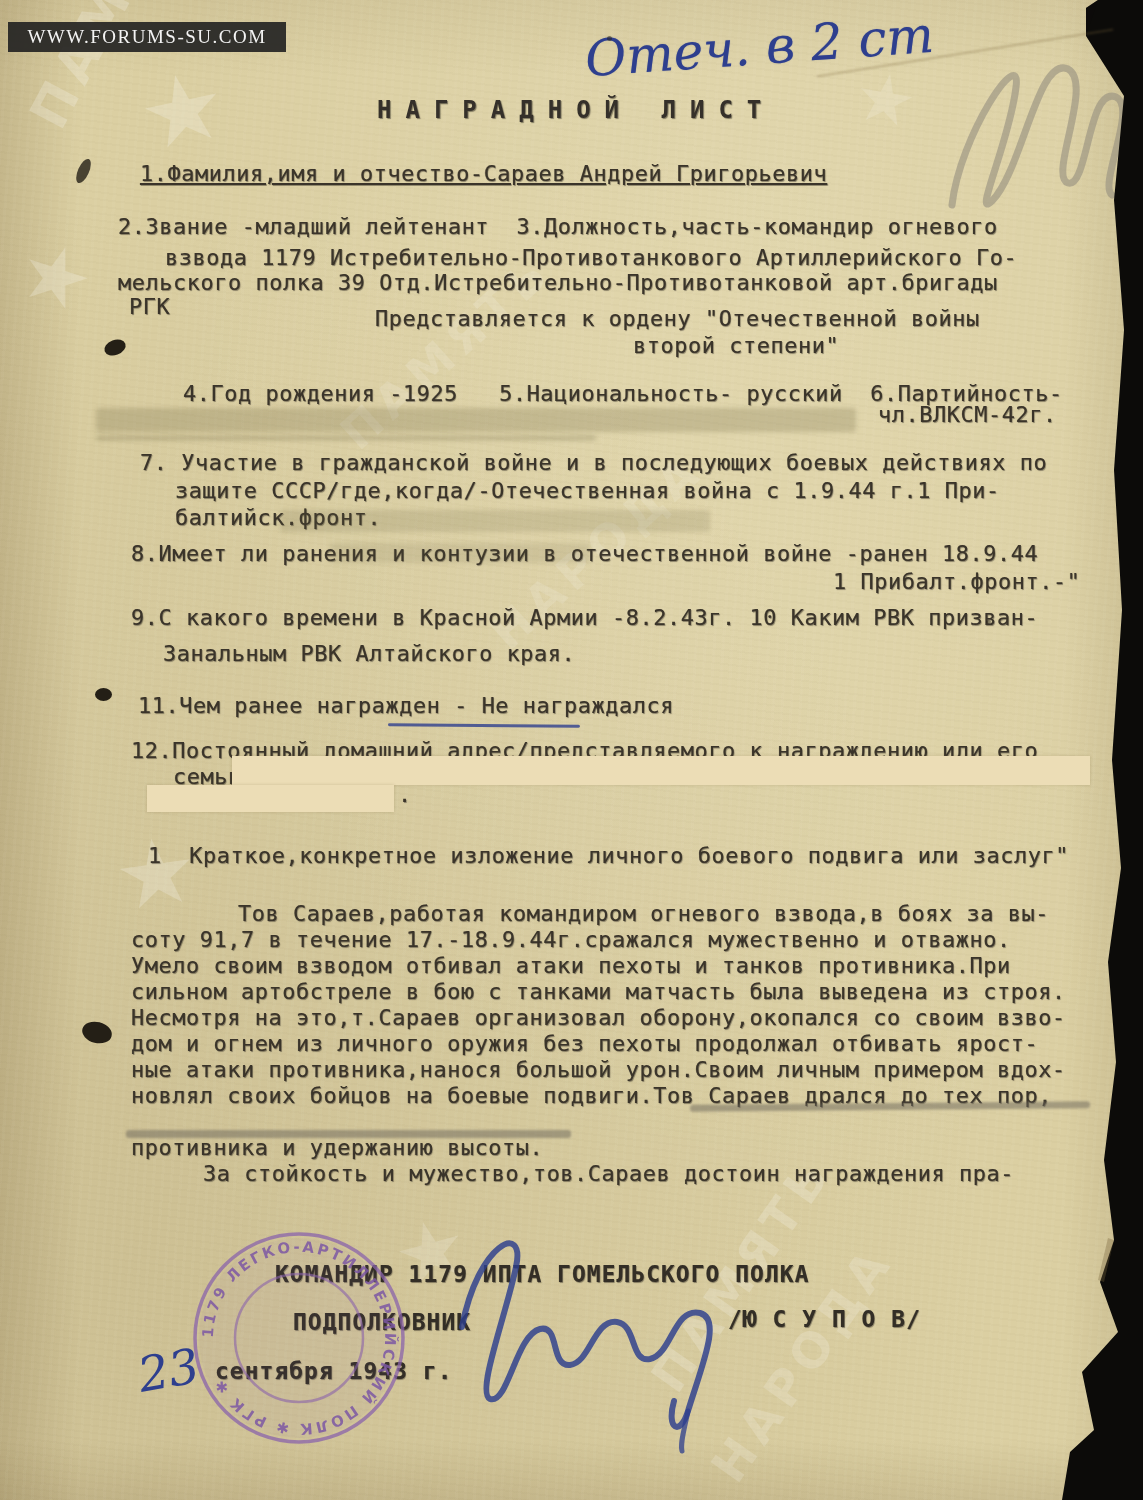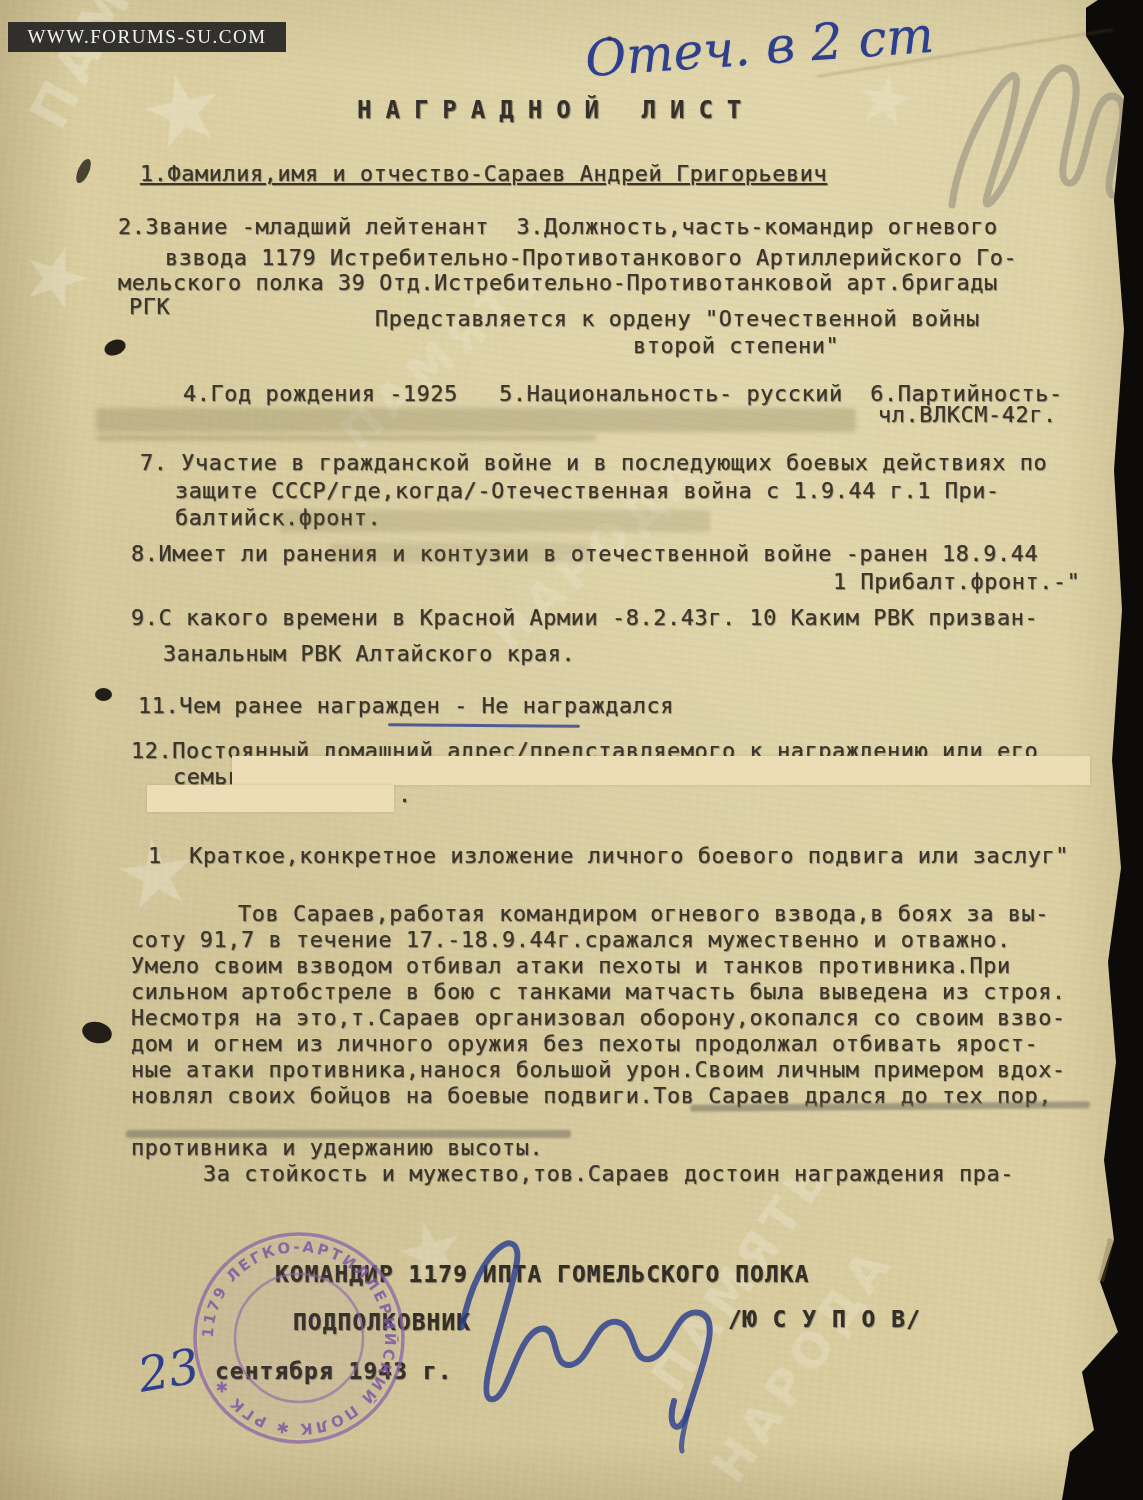--- a/index.html
+++ b/index.html
@@ -24,21 +24,21 @@
   }
   .typed{
     position:absolute;
     font-family:"DejaVu Sans Mono","Liberation Mono",monospace;
     font-size:22px;letter-spacing:.5px;line-height:1;
     color:#3a342a;white-space:pre;
     text-shadow:.7px .9px .8px rgba(56,50,40,.5), -0.3px 0 0 rgba(56,50,40,.35);
   }
   .title{
     font-size:24px;font-weight:bold;letter-spacing:14px;
-    color:#35302a;text-shadow:1px 1px 1px rgba(50,45,35,.55);
+    color:#35302a;text-shadow:1px 1px 1px rgba(50,45,35,.55);margin-left:20px;
   }
   .sig{font-size:23px;font-weight:bold;letter-spacing:1px;color:#332e26;}
   .hand{
     position:absolute;font-family:"DejaVu Serif","Liberation Serif",serif;
     font-style:italic;color:#2e3f8e;white-space:pre;
   }
   .ghost{
     position:absolute;color:rgba(255,255,255,.22);
     font-family:"DejaVu Sans","Liberation Sans",sans-serif;
     font-weight:bold;pointer-events:none;white-space:pre;

